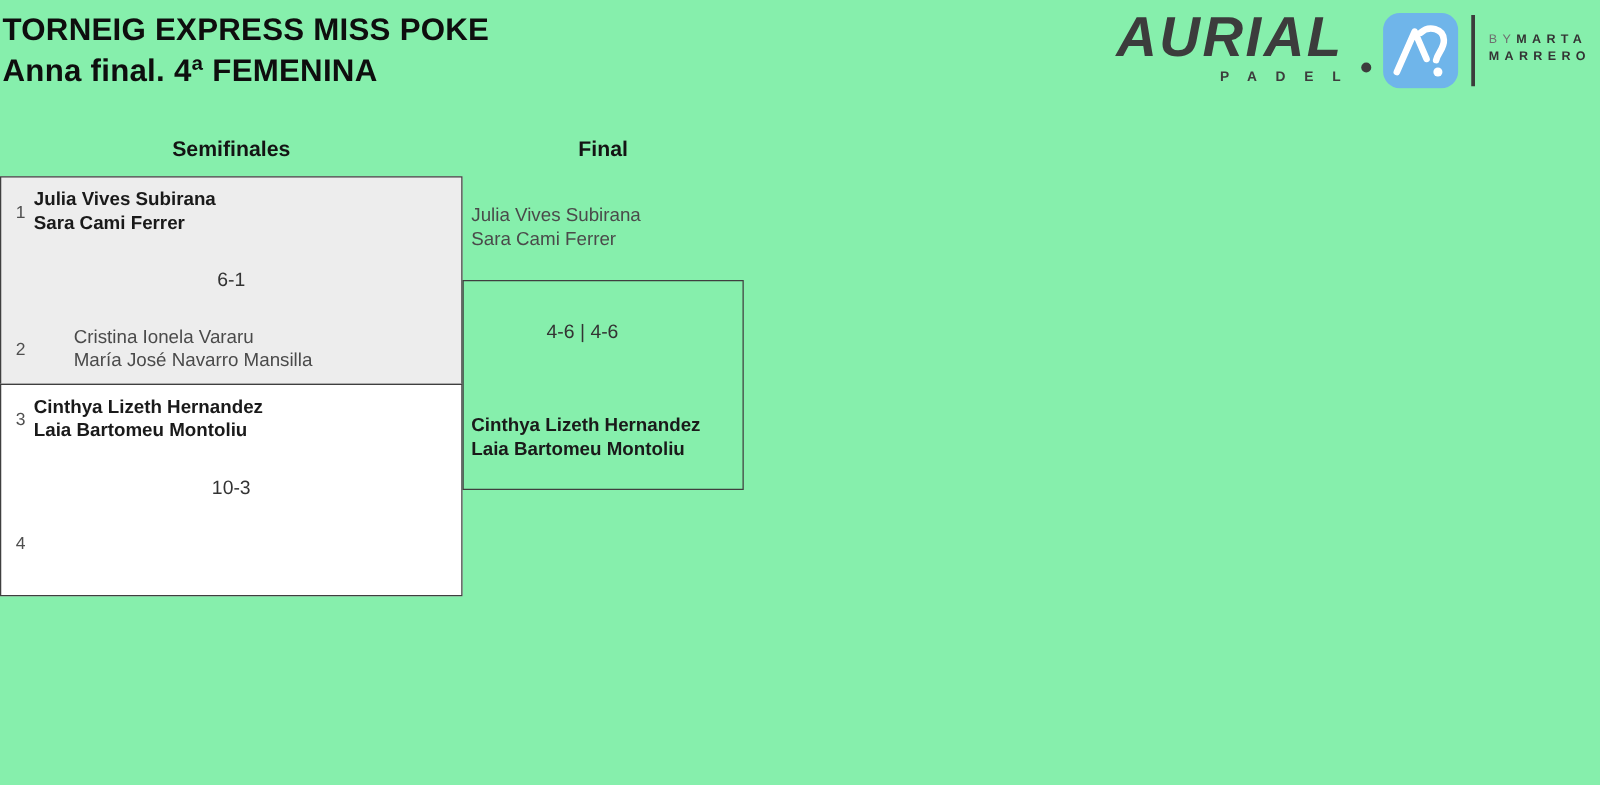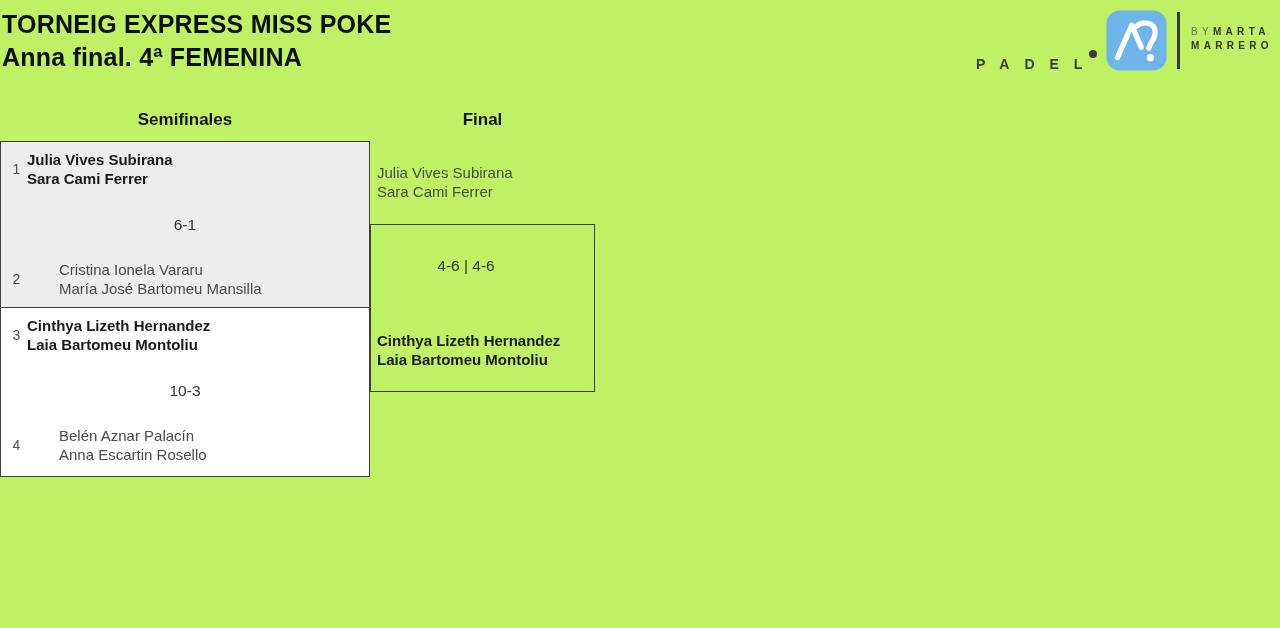--- a/index.html
+++ b/index.html
@@ -5,21 +5,21 @@
   html, body {
     margin: 0;
     padding: 0;
     background: #ffffff;
     font-family: "Liberation Sans", "DejaVu Sans", sans-serif;
   }
   #page {
     position: relative;
     width: 1280px;
     height: 628px;
-    background: #bef264;
+    background: #86efac;
     overflow: hidden;
   }
 
   
   .page-title {
     position: absolute;
     left: 2px;
     top: 8px;
     color: #0e0e0e;
     font-weight: 700;
@@ -48,21 +48,21 @@
     top: 50px;
     width: 8px;
     height: 8px;
     border-radius: 50%;
     background: var(--logo-dark, #3c3c3c);
   }
   .brand-sub {
     position: absolute;
     left: 976px;
     top: 56px;
-    font-size: 14px;
+    font-size: 11px;
     font-weight: 700;
     letter-spacing: 15px;
     color: var(--logo-dark, #3c3c3c);
     white-space: nowrap;
   }
   .logo-icon {
     position: absolute;
     left: 1106px;
     top: 10px;
     width: 61px;
@@ -175,20 +175,21 @@
 </head>
 <body>
 
 <div id="page">
 
   <div class="page-title">
     <div>TORNEIG EXPRESS MISS POKE</div>
     <div>Anna final. 4ª FEMENINA</div>
   </div>
 
+  <div class="brand-word">AURIAL</div>
   <div class="brand-dot"></div>
   <div class="brand-sub">PADEL</div>
   <svg class="logo-icon" viewBox="0 0 64 64">
     <rect x="0.5" y="0.5" width="63" height="63" rx="14" style="fill: var(--logo-blue, #6fb5ea);"></rect>
     <path d="M12 50 L27 16 L37 39" fill="none" stroke="#ffffff" stroke-width="5.5" stroke-linecap="round" stroke-linejoin="round"></path>
     <path d="M32 17 C 39 10.5, 51 13.5, 51.5 23 C 52 30, 46.5 33.5, 45 40" fill="none" stroke="#ffffff" stroke-width="5.5" stroke-linecap="round"></path>
     <circle cx="46.5" cy="50" r="3.8" fill="#ffffff"></circle>
   </svg>
   <div class="logo-divider"></div>
   <div class="by-block">
@@ -205,40 +206,36 @@
       <span class="names winner">
         <div>Julia Vives Subirana</div>
         <div>Sara Cami Ferrer</div>
       </span>
     </div>
     <div class="match-score">6-1</div>
     <div class="team-row bottom">
       <span class="seed">2</span>
       <span class="names loser">
         <div>Cristina Ionela Vararu</div>
-        <div>María José Bartomeu Mansilla</div>
+        <div>María José Navarro Mansilla</div>
       </span>
     </div>
   </div>
 
   <div class="match sf2">
     <div class="team-row top">
       <span class="seed">3</span>
       <span class="names winner">
         <div>Cinthya Lizeth Hernandez</div>
         <div>Laia Bartomeu Montoliu</div>
       </span>
     </div>
     <div class="match-score">10-3</div>
     <div class="team-row bottom">
       <span class="seed">4</span>
-      <span class="names loser">
-        <div>Belén Aznar Palacín</div>
-        <div>Anna Escartin Rosello</div>
-      </span>
     </div>
   </div>
 
   <div class="final-box"></div>
   <div class="final-team top">
     <div>Julia Vives Subirana</div>
     <div>Sara Cami Ferrer</div>
   </div>
   <div class="final-score">4-6 | 4-6</div>
   <div class="final-team bottom">

